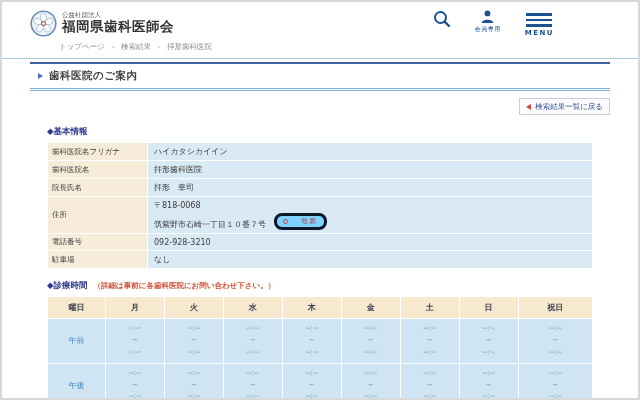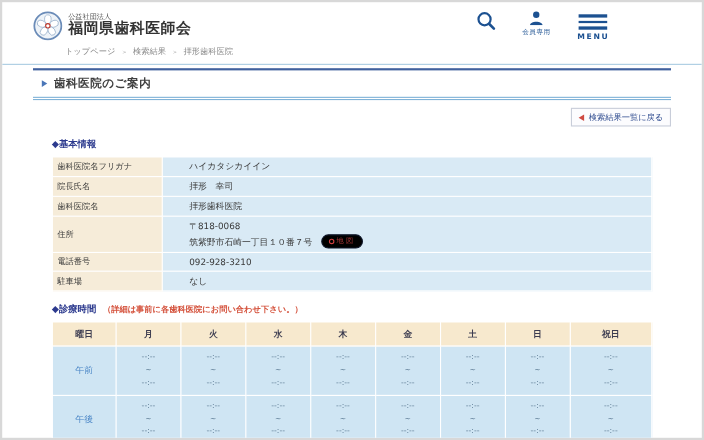--- a/index.html
+++ b/index.html
@@ -40,27 +40,27 @@
     border:1px solid #c8cdd9; background:#fcfcfe;
     padding:2.5px 6px; font-size:7.5px; color:#2e4b8f; cursor:pointer;
   }
   .back-arrow { width:0; height:0; border-top:3.5px solid transparent; border-bottom:3.5px solid transparent; border-right:5px solid #cf4a42; }
   .sections { padding:0 17px; }
   .section-heading { margin:11px 0 4px 0; font-size:8.5px; font-weight:bold; color:#2c3a8e; display:flex; align-items:baseline; gap:6px; }
   .section-note { font-size:7.5px; color:#d4503a; font-weight:bold; }
   
   table { width:100%; border-collapse:collapse; }
   .info-table { border:1px solid #e3e9ee; }
-  .info-table td { border:1px solid #ffffff; font-size:8px; padding:3px 24px; vertical-align:middle; color:#3a3a3a; }
+  .info-table td { border:1px solid #ffffff; font-size:8px; padding:3px 6px; vertical-align:middle; color:#3a3a3a; }
   .info-table .lbl { background:#f6ecd9; width:100px; font-size:7.5px; padding:3px 4px; }
   .info-table .val { background:#d9eaf5; }
   .addr-line { display:flex; align-items:flex-end; gap:8px; margin-top:2px; }
   .map-btn {
-    display:inline-flex; align-items:center; gap:2px;
-    border:1px solid #0f172a; border-radius:8px; background:#000000;
+    display:inline-flex; align-items:center; gap:13px;
+    border:3px solid #0f172a; border-radius:8px; background:#7dd3fc;
     padding:1px 6px; font-size:6.5px; color:#b03a3a; letter-spacing:2px; cursor:pointer;
   }
   .map-dot { width:5px; height:5px; border:1.5px solid #d04040; border-radius:50%; display:inline-block; }
   
   .hours-table { border:1px solid #e3e9ee; margin-top:2px; }
   .hours-table th, .hours-table td { border:1px solid #ffffff; text-align:center; }
   .hours-table thead th { background:#f7e9ce; font-size:8px; font-weight:bold; color:#3c3c50; padding:5px 0; }
   .hours-table thead th:first-child { width:58px; }
   .hours-table tbody td { background:#cfe5f3; font-size:7px; color:#5f7d96; padding:4px 0; line-height:1.7; }
   .hours-table tbody td.hours-label { color:#4a86c6; font-size:8px; vertical-align:middle; }
@@ -138,26 +138,26 @@
     <div class="section-heading">
       <span>◆基本情報</span>
     </div>
     <table class="info-table">
       <tbody>
         <tr>
           <td class="lbl">歯科医院名フリガナ</td>
           <td class="val">ハイカタシカイイン</td>
         </tr>
         <tr>
+          <td class="lbl">歯科医院名</td>
+          <td class="val">拝形歯科医院</td>
+        </tr>
+        <tr>
           <td class="lbl">院長氏名</td>
           <td class="val">拝形　幸司</td>
-        </tr>
-        <tr>
-          <td class="lbl">歯科医院名</td>
-          <td class="val">拝形歯科医院</td>
         </tr>
         <tr>
           <td class="lbl">住所</td>
           <td class="val">
             <div>〒818-0068</div>
             <div class="addr-line">
               <span>筑紫野市石崎一丁目１０番７号</span>
               <span class="map-btn">
                 <span class="map-dot"></span>
                 <span>地図</span>

